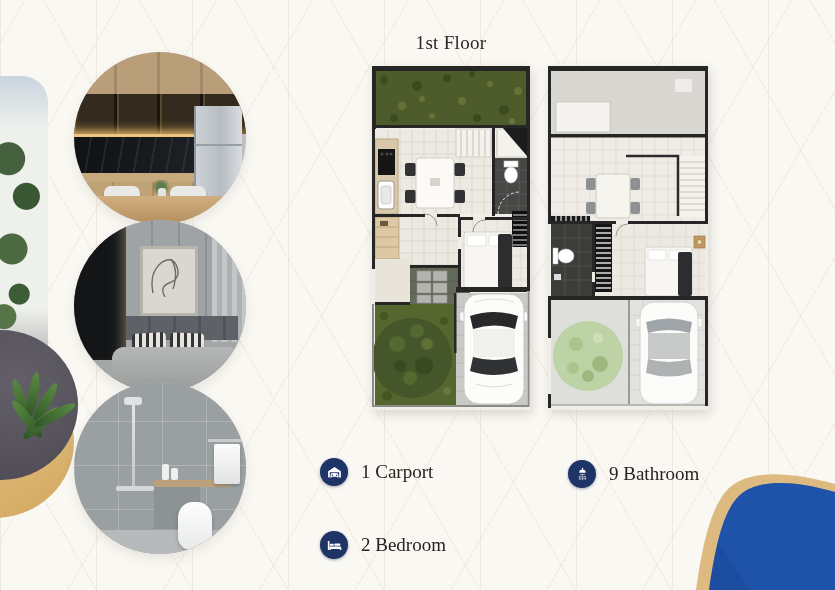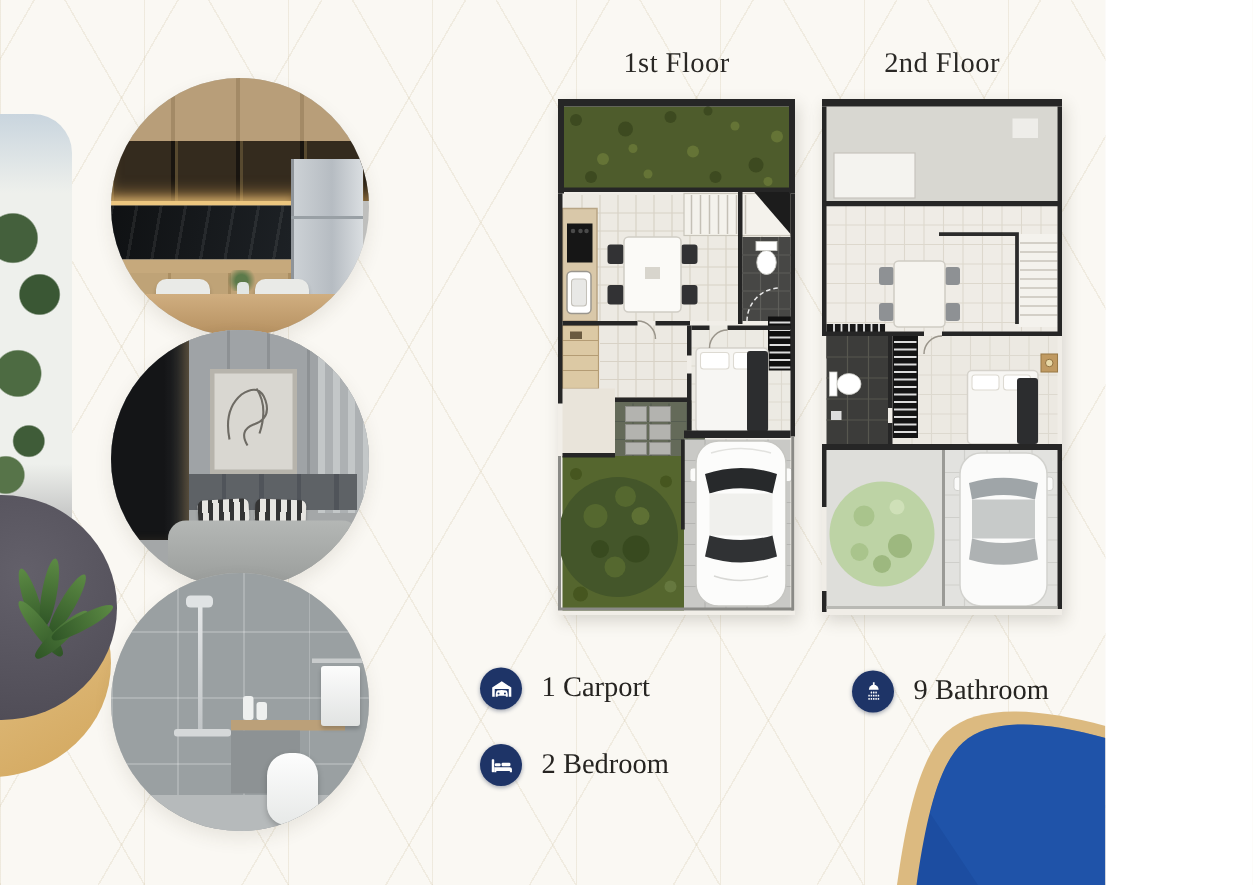--- a/index.html
+++ b/index.html
@@ -1,24 +1,23 @@
 <!DOCTYPE html>
 <html><head>
 <meta charset="utf-8">
 <style>
   html,body{margin:0;padding:0;}
   .stage{
-    position:relative;width:709px;height:590px;overflow:hidden;
+    position:relative;width:835px;height:590px;overflow:hidden;
     font-family:"Liberation Serif", serif;
     background-color:#faf8f3;
     background-image:
       repeating-linear-gradient(90deg, rgba(212,200,172,.30) 0 1px, transparent 1px 96px),
       repeating-linear-gradient(60deg, rgba(212,200,172,.26) 0 1px, transparent 1px 83px),
       repeating-linear-gradient(-60deg, rgba(212,200,172,.26) 0 1px, transparent 1px 83px);
-    padding-left: 28px;
   }
   .abs{position:absolute;}
   
   .left-strip{
     left:0;top:76px;width:48px;height:376px;border-radius:0 26px 22px 0;
     background-image:
       radial-gradient(circle at 18% 22%, #44603c 0 16px, rgba(68,96,60,0) 17px),
       radial-gradient(circle at 55% 32%, #3a5734 0 13px, rgba(58,87,52,0) 14px),
       radial-gradient(circle at 25% 46%, #4d6b42 0 15px, rgba(77,107,66,0) 16px),
       radial-gradient(circle at 8% 64%, #577449 0 12px, rgba(87,116,73,0) 13px),
@@ -91,24 +90,24 @@
   .ba-towelrail{right:2px;top:57px;width:36px;height:3px;background:#c8cbcc;}
   
   .plan-title{font-size:19px;color:#2a2825;text-align:center;letter-spacing:.3px;}
   .t1{left:372px;top:32px;width:158px;}
   .t2{left:548px;top:32px;width:160px;}
   .plan{box-shadow:2px 4px 10px rgba(60,55,40,.18);}
   .p1{left:372px;top:66px;width:158px;height:344px;}
   .p2{left:548px;top:66px;width:160px;height:344px;}
   .plan svg{display:block;}
   
-  .feature{display:flex;align-items:center;gap:13px;}
+  .feature{display:flex;align-items:center;gap:13px;margin-top:13px;}
   .f1{left:320px;top:445px;}
   .f2{left:320px;top:482px;}
-  .f3{left:320px;top:496px;}
+  .f3{left:320px;top:518px;}
   .f4{left:568px;top:447px;}
   .fe-icon{width:28px;height:28px;border-radius:50%;background:#1e3467;
     display:flex;align-items:center;justify-content:center;flex:0 0 auto;
     box-shadow:0 1px 3px rgba(20,35,70,.4);}
   .fe-icon svg{width:17px;height:17px;}
   .fe-label{font-size:19px;color:#262421;white-space:nowrap;}
   
   .ribbon{right:0;bottom:0;}
 </style>
 </head>
@@ -169,21 +168,20 @@
     <div class="ba-counter"></div>
     <div class="ba-cab"></div>
     <div class="ba-bottle" style="left:88px;"></div>
     <div class="ba-bottle" style="left:97px;top:86px;height:12px;"></div>
     <div class="ba-toilet"></div>
     <div class="ba-towelrail"></div>
     <div class="ba-towel"></div>
   </div>
 
   <div class="abs plan-title t1">1st Floor</div>
-  <div class="abs plan-title t2">2nd Floor</div>
 
   <div class="abs plan p1">
   <svg width="158" height="344" viewBox="0 0 158 344" xmlns="http://www.w3.org/2000/svg">
     <rect x="0" y="0" width="158" height="344" fill="#f1eee8"></rect>
 
     <g>
       <rect x="3" y="5" width="152" height="56" fill="#4e5c2c"></rect>
       <g fill="#3d4a20">
             <circle cx="12" cy="14" r="4"></circle>
             <circle cx="45" cy="20" r="5"></circle>

